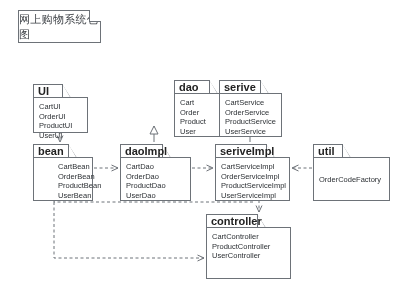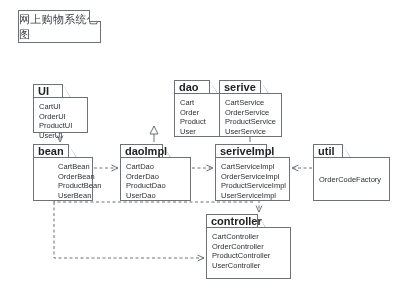--- a/index.html
+++ b/index.html
@@ -212,19 +212,18 @@
       <div class="pkg-item">OrderCodeFactory</div>
     </div>
   </div>
 
   <div class="pkg" id="pkg-controller" style="left: 206px; top: 214px; width: 85px; height: 65px;">
     <div class="pkg-tab" style="width: 52px;">
       <span class="pkg-name">controller</span>
     </div>
     <div class="pkg-body" style="top: 13px; width: 85px; height: 52px;">
       <div class="pkg-item">CartController</div>
-      <div class="pkg-item">OrderController</div>
       <div class="pkg-item">ProductController</div>
       <div class="pkg-item">UserController</div>
     </div>
   </div>
 
 </div>
 
 </body></html>

